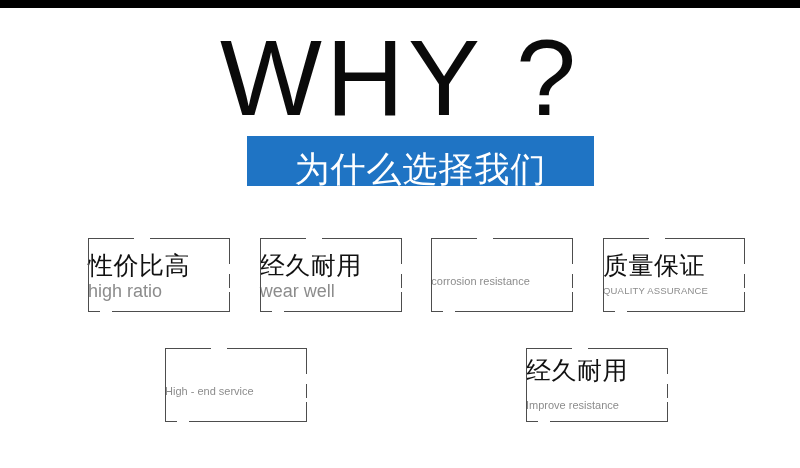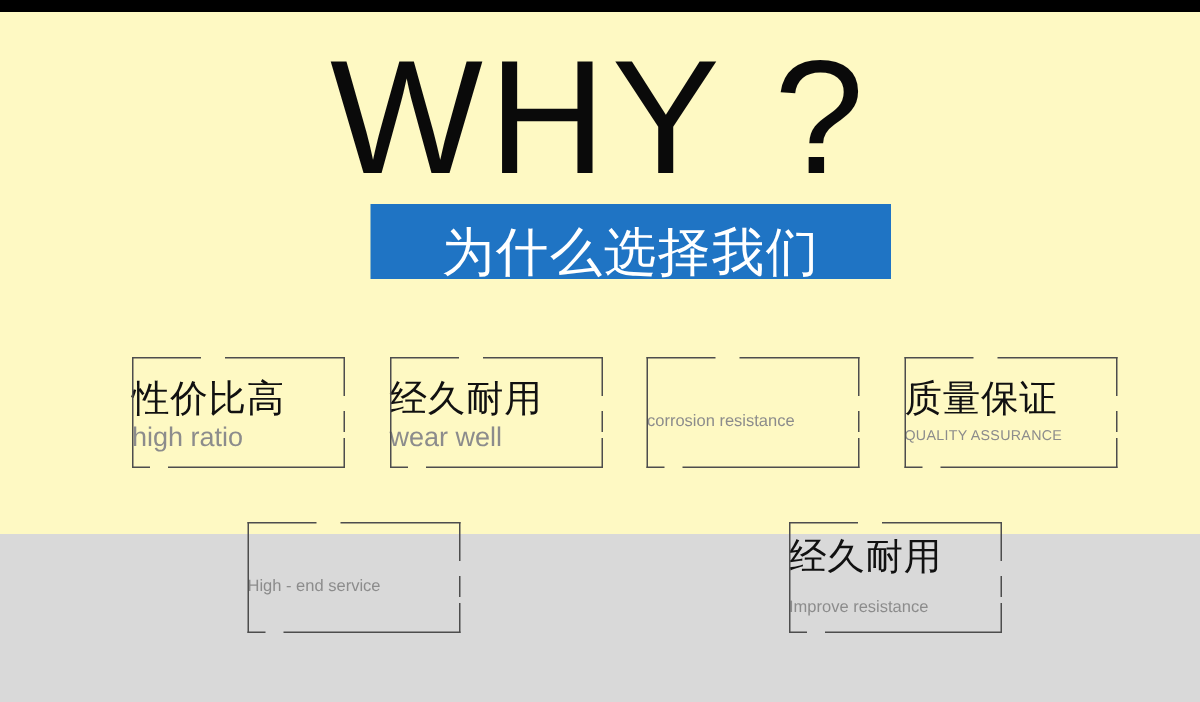--- a/index.html
+++ b/index.html
@@ -12,22 +12,22 @@
     background: #d9d9d9;
     font-family: "Liberation Sans", "DejaVu Sans", sans-serif;
     overflow: hidden;
     position: relative;
   }
   #page {
     position: absolute;
     left: 0;
     top: 0;
     width: 800px;
-    height: 356px;
-    background: #fef9c3;
+    height: 468px;
+    background: #ffffff;
   }
   .top-bar {
     position: absolute;
     left: 0;
     top: 0;
     width: 800px;
     height: 8px;
     background: #000000;
   }
   

